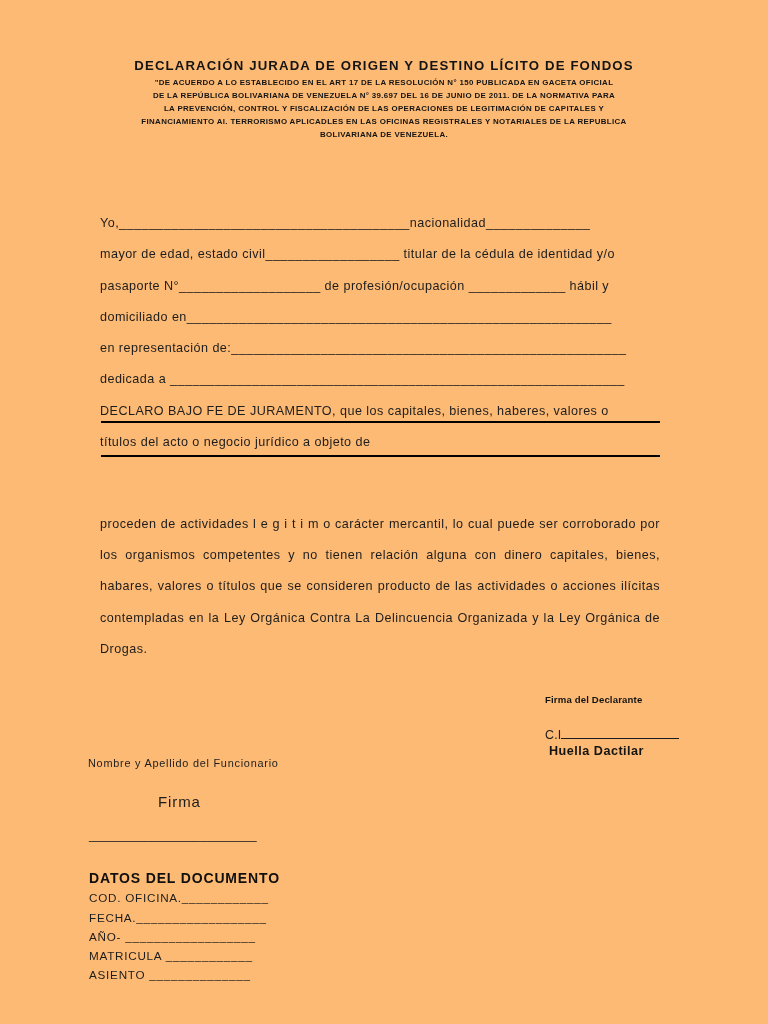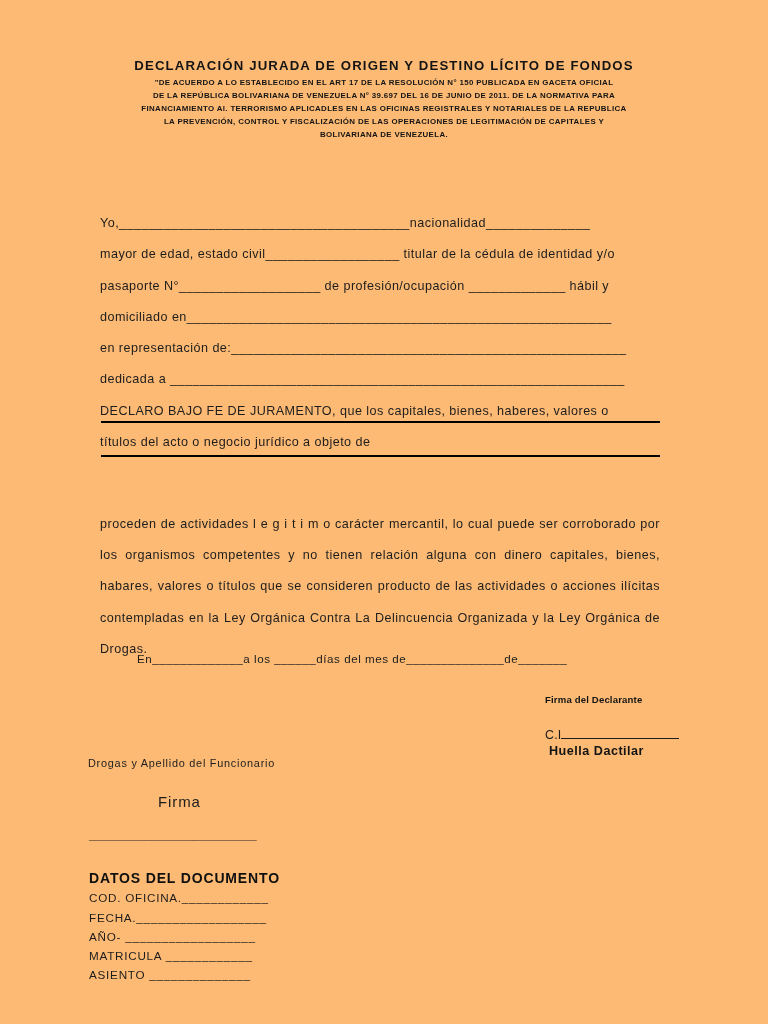--- a/index.html
+++ b/index.html
@@ -165,21 +165,20 @@
     white-space: nowrap;
   }
   .func-dashline {
     position: absolute;
     top: 828px;
     left: 89px;
     font-size: 12.4px;
     letter-spacing: 0.1px;
     color: #1d1d1d;
     white-space: nowrap;
-    font-weight: bold;
   }
 
   
   .datos-block {
     position: absolute;
     top: 869px;
     left: 89px;
     width: 330px;
   }
   .datos-title {
@@ -201,52 +200,51 @@
 </head>
 <body>
 
 <div class="page">
 
   <div class="doc-title">DECLARACIÓN JURADA DE ORIGEN Y DESTINO LÍCITO DE FONDOS</div>
 
   <div class="doc-subtitle">
     <span class="sub-line">"DE ACUERDO A LO ESTABLECIDO EN EL ART 17 DE LA RESOLUCIÓN N° 150 PUBLICADA EN GACETA OFICIAL</span>
     <span class="sub-line">DE LA REPÚBLICA BOLIVARIANA DE VENEZUELA N° 39.697 DEL 16 DE JUNIO DE 2011. DE LA NORMATIVA PARA</span>
+    <span class="sub-line">LA  PREVENCIÓN, CONTROL Y FISCALIZACIÓN DE LAS OPERACIONES DE LEGITIMACIÓN DE CAPITALES Y</span>
     <span class="sub-line">FINANCIAMIENTO Al. TERRORISMO APLICADLES EN LAS OFICINAS REGISTRALES Y NOTARIALES DE LA REPUBLICA</span>
-    <span class="sub-line">LA  PREVENCIÓN, CONTROL Y FISCALIZACIÓN DE LAS OPERACIONES DE LEGITIMACIÓN DE CAPITALES Y</span>
     <span class="sub-line">BOLIVARIANA DE VENEZUELA.</span>
   </div>
 
   <div class="body-block">
     <div class="body-line">Yo,_______________________________________nacionalidad______________</div>
     <div class="body-line">mayor de edad, estado civil__________________ titular de la cédula de identidad y/o</div>
     <div class="body-line">pasaporte N°___________________ de profesión/ocupación _____________ hábil y</div>
     <div class="body-line">domiciliado en_________________________________________________________</div>
     <div class="body-line">en representación de:_____________________________________________________</div>
     <div class="body-line">dedicada a _____________________________________________________________</div>
     <div class="body-line">DECLARO BAJO FE DE JURAMENTO, que los capitales, bienes, haberes, valores o</div>
     <div class="body-line">títulos del acto o negocio jurídico a objeto de</div>
   </div>
 
   <div class="rule rule-1"></div>
   <div class="rule rule-2"></div>
 
   <div class="para">proceden de actividades l e g i t i m o  carácter mercantil, lo cual puede ser corroborado por los organismos competentes y no tienen relación alguna con dinero capitales, bienes, habares, valores o títulos que se consideren producto de las actividades o acciones ilícitas contempladas en la Ley Orgánica Contra La Delincuencia Organizada y la Ley Orgánica de Drogas.</div>
 
-  <div class="date-line">En_____________a los ______días del mes de______________de_______</div>
 
   <div class="sig-declarante">Firma del Declarante</div>
 
   <div class="ci-line">
     <span>C.I</span><span class="ci-blank"></span>
   </div>
 
   <div class="huella">Huella Dactilar</div>
 
-  <div class="func-name">Drogas y Apellido del Funcionario</div>
+  <div class="func-name">Nombre y Apellido del Funcionario</div>
 
   <div class="func-firma">Firma</div>
 
   <div class="func-dashline">________________________</div>
 
   <div class="datos-block">
     <div class="datos-title">DATOS DEL DOCUMENTO</div>
     <div class="datos-row">COD. OFICINA.____________</div>
     <div class="datos-row">FECHA.__________________</div>
     <div class="datos-row">AÑO- __________________</div>

